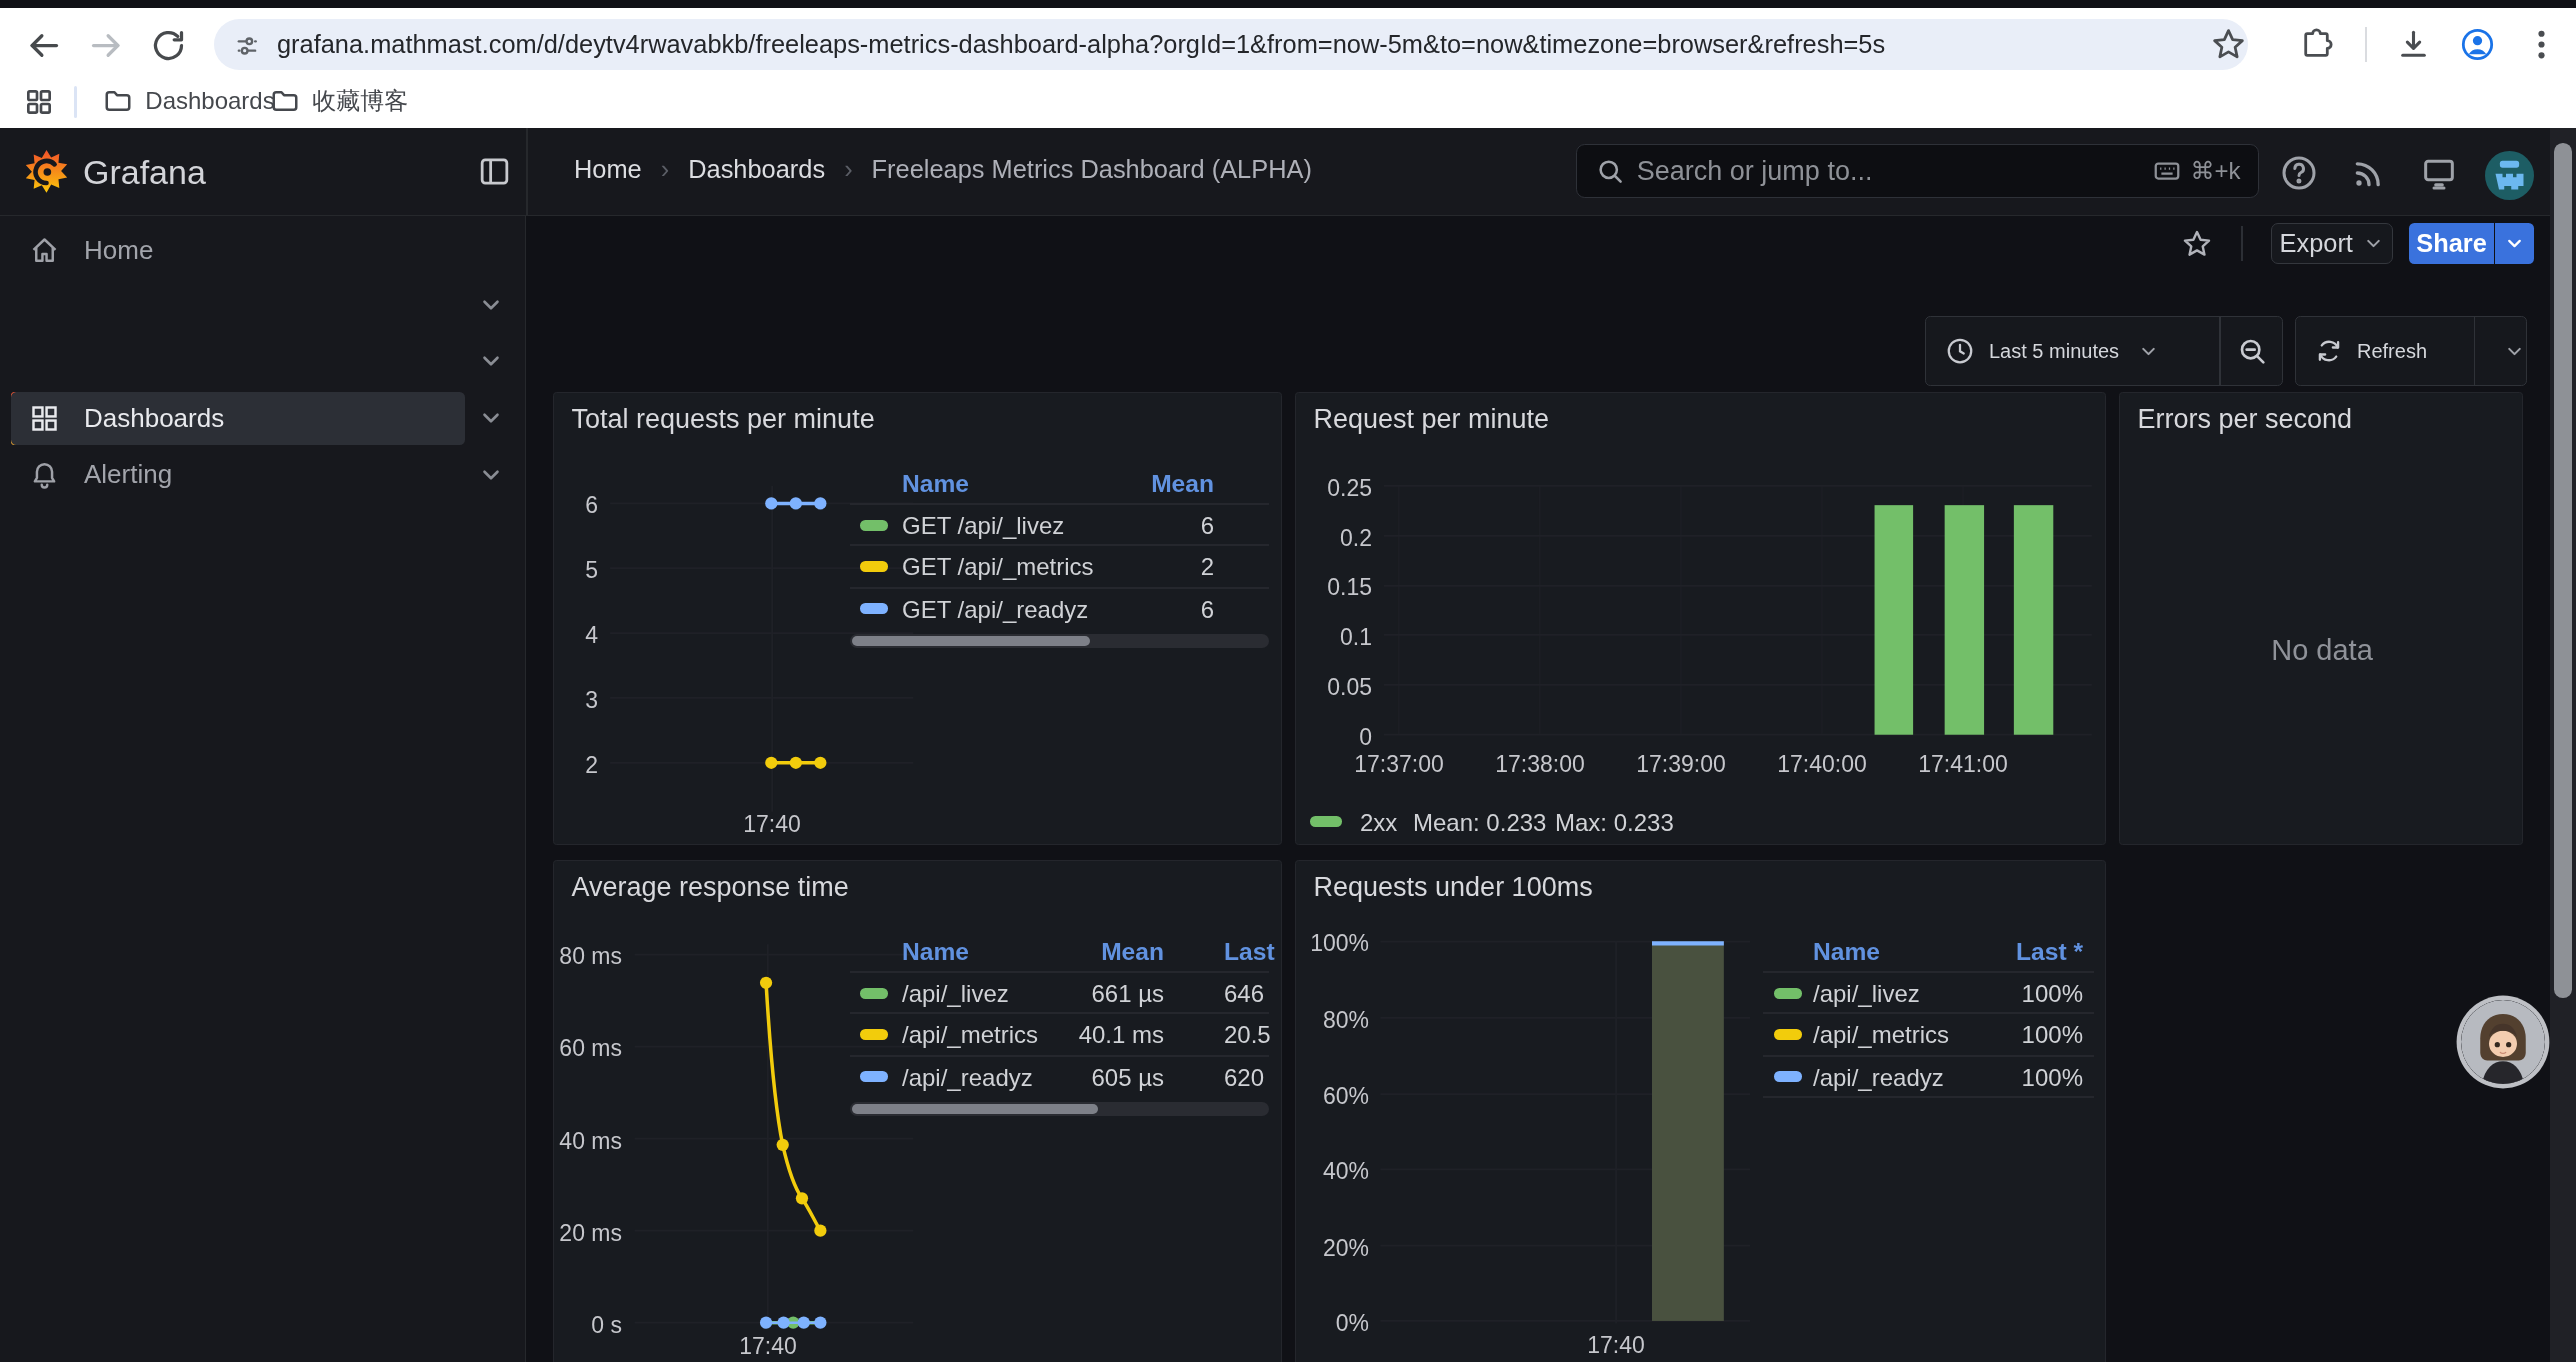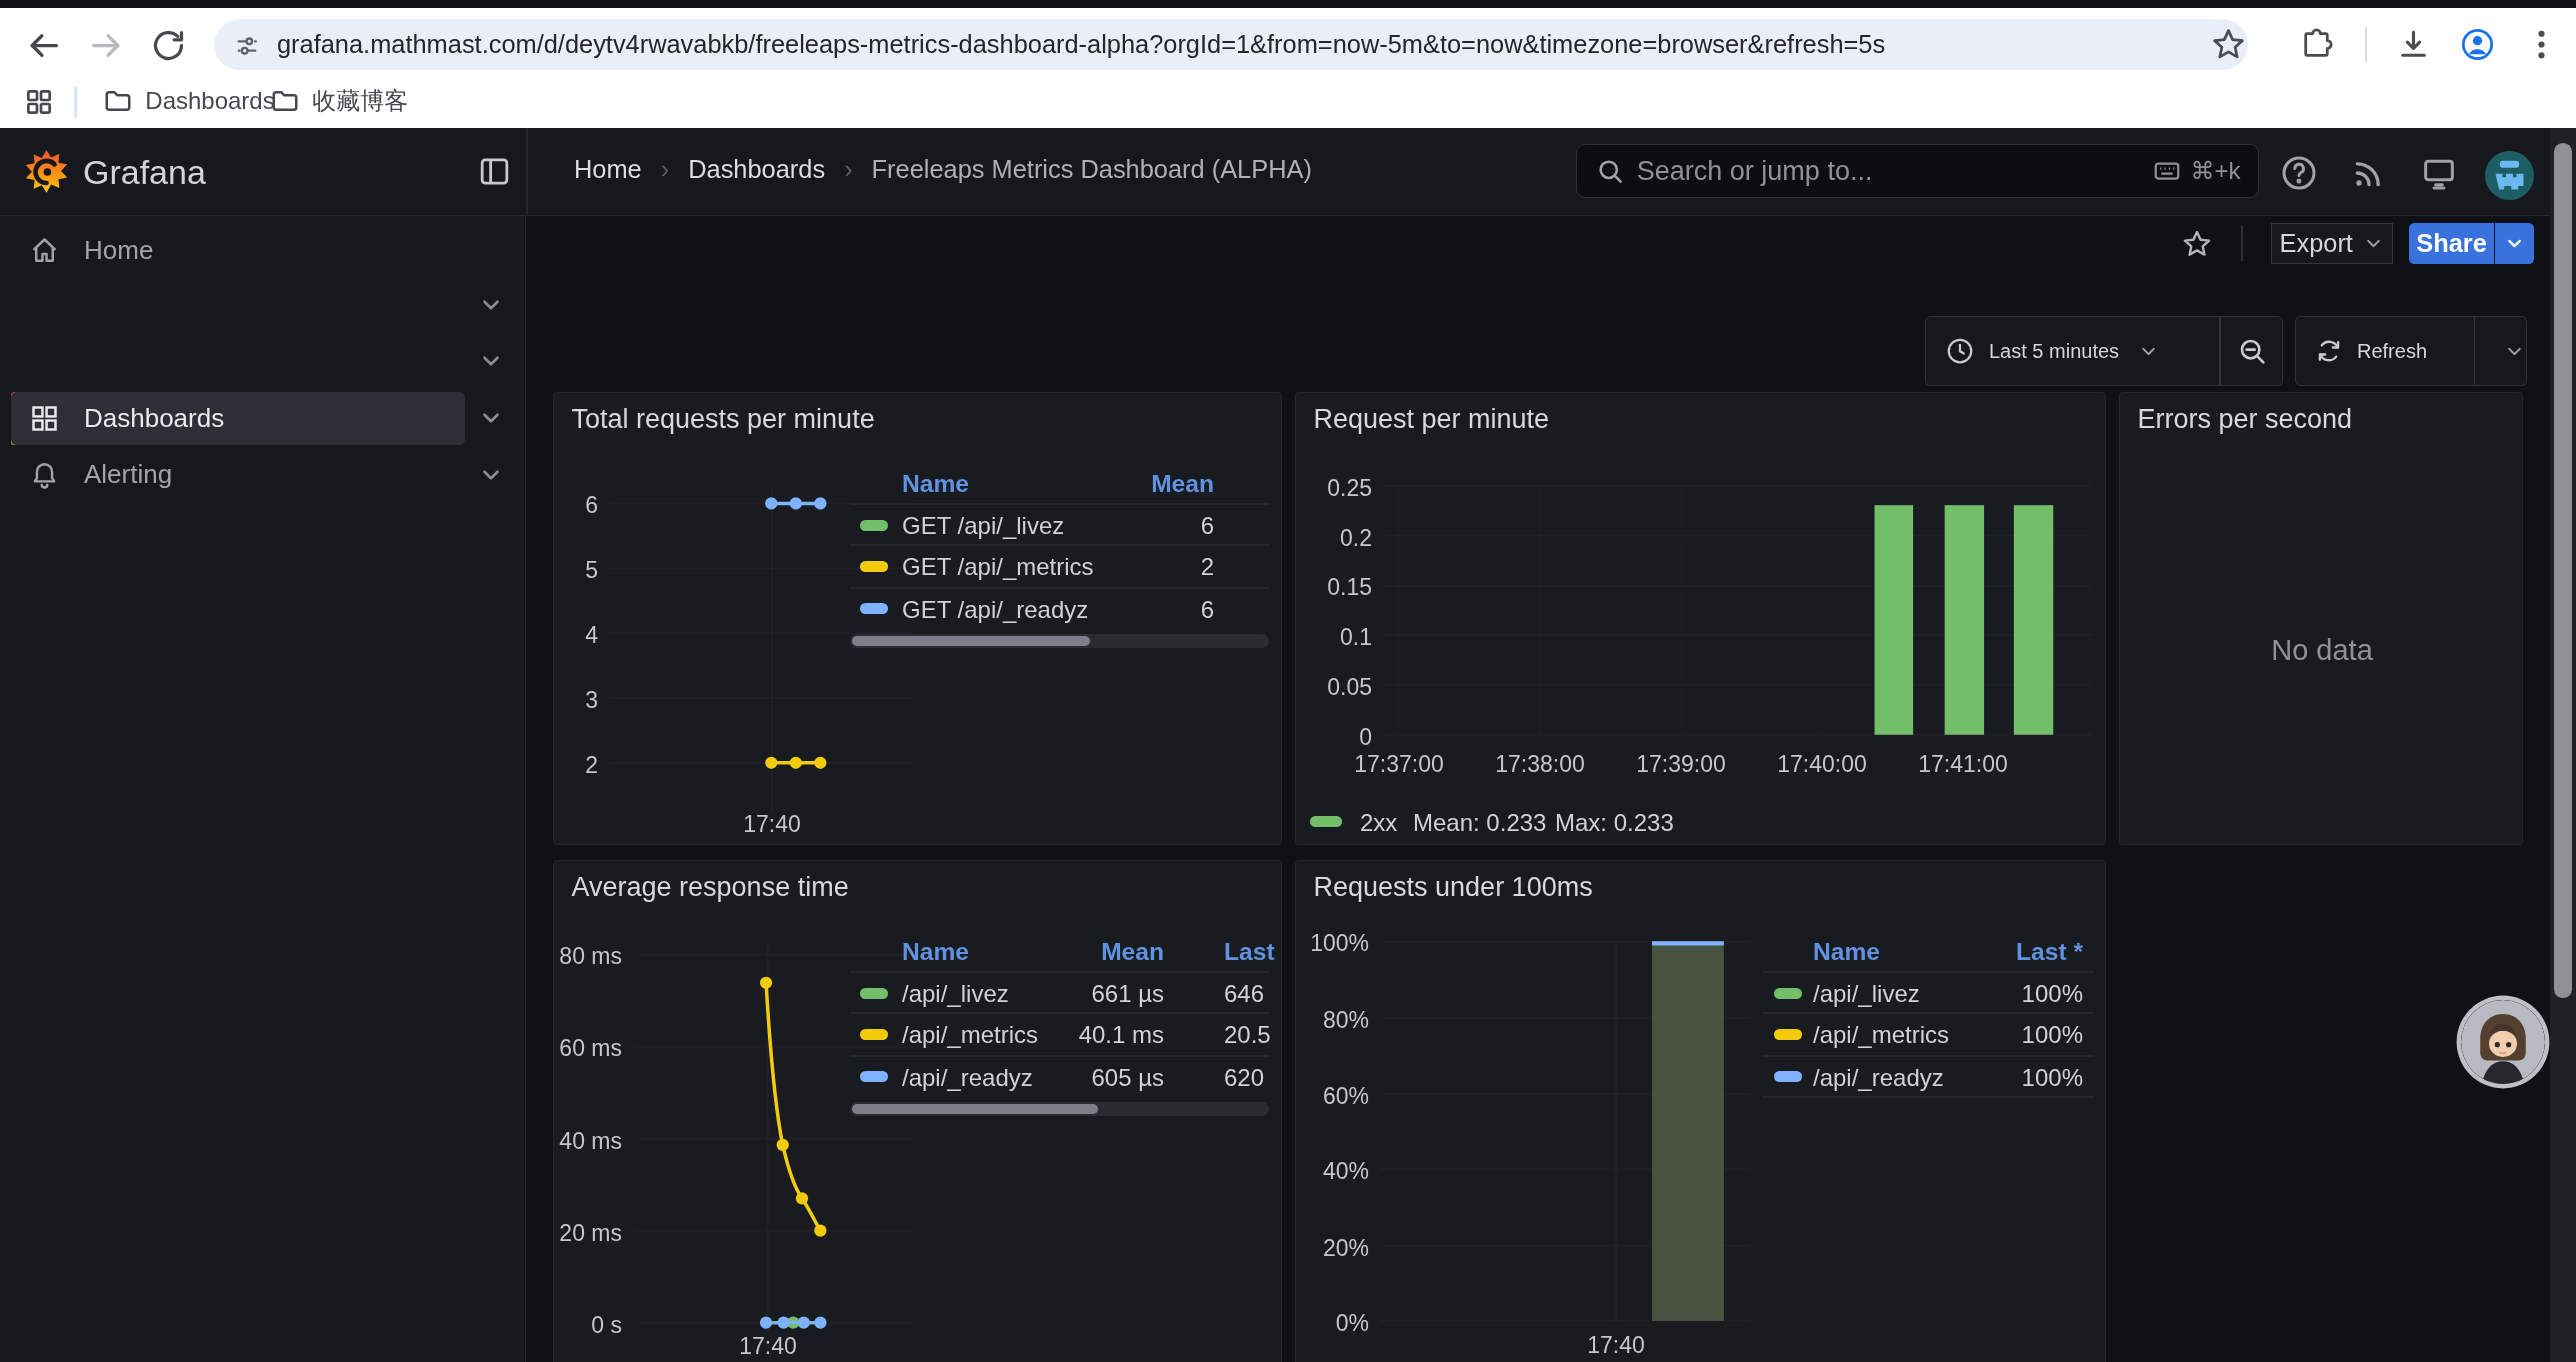--- a/index.html
+++ b/index.html
@@ -39,21 +39,21 @@
   .side-item .ic { width:33px; height:33px; margin-left:17.5px; color:#9fa1a8; }
   .side-item.active { background:#2c2f36; color:#e9eaee; }
   .side-item.active .lbl { color:#e9eaee; }
   .side-item.active .ic { color:#e9eaee; }
   .side-accent { position:absolute; left:10.5px; width:7px; height:53px; border-radius:3.5px; background:linear-gradient(180deg,#f55536,#f8b133); }
   .side-chev { position:absolute; left:478px; width:26px; height:26px; color:#8a8d94; }
 
   .gf-main { position:absolute; left:528px; top:216px; width:2022px; height:1147px; background:#101116; }
 
   
-  .btn { position:absolute; border-radius:0; display:flex; align-items:center; justify-content:center; font-size:25.4px; color:#d5d7dc; }
+  .btn { position:absolute; border-radius:7px; display:flex; align-items:center; justify-content:center; font-size:25.4px; color:#d5d7dc; }
   .btn.outline { border:1.8px solid #34373d; background:#16181d; }
   .btn.primary { background:#3a72dd; color:#ffffff; font-weight:bold; }
 
   .timebox { position:absolute; border:1.8px solid #2f3238; background:#16181d; border-radius:5.3px; display:flex; align-items:center; color:#d5d7dc; font-size:20px; }
   .tb-sep { width:1.8px; height:100%; background:#2f3238; }
 
   
   .panel { position:absolute; background:#181b20; border:1.8px solid #24262c; border-radius:3.5px; overflow:hidden; }
   .panel-title { position:absolute; left:17.5px; top:10.5px; font-size:27px; color:#d8d9dd; font-weight:500; white-space:nowrap; }
   .tick { position:absolute; font-size:23px; color:#c6c7cc; white-space:nowrap; }

